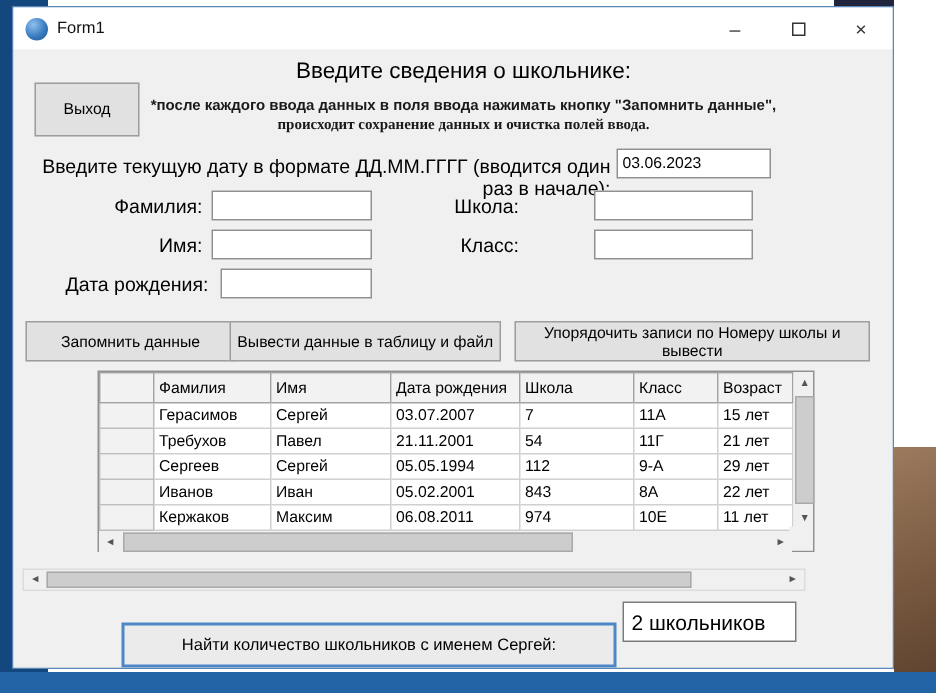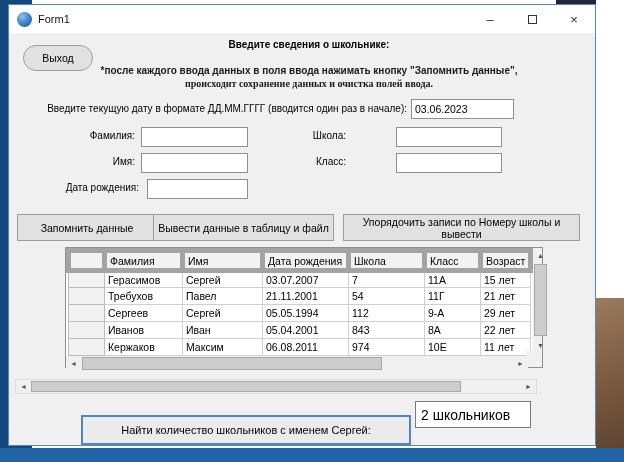--- a/index.html
+++ b/index.html
@@ -28,33 +28,33 @@
     font-size:13px; color:#333; }
   .max-box { width:9px; height:9px; border:1px solid #333; display:inline-block; }
 
   .client { position:absolute; left:0; top:28px; right:0; bottom:0; background:#f0f0f0; }
 
   .btn { position:absolute; background:#e1e1e1; border:1px solid #9d9d9d; font-size:10.5px;
     color:#000; display:flex; align-items:center; justify-content:center; text-align:center;
     font-family:inherit; }
   .tb { position:absolute; background:#fff; border:1px solid #8f8f8f; font-size:10.5px;
     padding:0 3px; color:#000; font-family:inherit; }
-  .lbl { position:absolute; font-size:10px; color:#000; }
+  .lbl { position:absolute; font-size:13px; color:#000; }
 
   .heading { position:absolute; left:100px; top:6px; width:400px; text-align:center;
-    font-size:10px; font-weight:bold; color:#000; }
+    font-size:15px; font-weight:normal; color:#000; }
   .note { position:absolute; left:40px; width:520px; text-align:center; font-size:10px;
     font-weight:600; color:#1a1a1a; }
 
   
   .grid-wrap { position:absolute; left:56px; top:214px; width:478px; height:121px;
     background:#fff; border:1px solid #8f8f8f; }
   .grid-inner { display:flex; }
   table.grid { border-collapse:collapse; table-layout:fixed; width:462px; font-size:10.5px; }
-  table.grid th { height:20px; background:#f2f2f2; border:5px solid #a3a3a3;
+  table.grid th { height:20px; background:#f2f2f2; border:1px solid #a3a3a3;
     font-weight:normal; text-align:left; padding:0 3px; overflow:hidden; white-space:nowrap; }
   table.grid td { height:17px; background:#fff; border:1px solid #d0d0d0; padding:0 3px;
     overflow:hidden; white-space:nowrap; }
   table.grid td.rowhdr { background:#f2f2f2; border-color:#bdbdbd; }
 
   .sb { background:#f0f0f0; position:relative; }
   .sb-v { width:16px; height:105px; }
   .sb-h { width:462px; height:16px; }
   .sb-arrow { position:absolute; font-size:7px; color:#555; width:15px; height:15px;
     display:flex; align-items:center; justify-content:center; }
@@ -92,21 +92,21 @@
       <span class="cap-btn">–</span>
       <span class="cap-btn">
           <span class="max-box"></span>
         </span>
       <span class="cap-btn">×</span>
     </span>
   </div>
 
   <div class="client">
 
-    <button class="btn" style="left:14px; top:12px; width:70px; height:26px;border-radius:13px;">Выход</button>
+    <button class="btn" style="left:14px; top:22px; width:70px; height:36px;">Выход</button>
 
     <div class="heading">Введите сведения о школьнике:</div>
     <div class="note" style="top:32px;">*после каждого ввода данных в поля ввода нажимать кнопку "Запомнить данные",</div>
     <div class="note" style="top:45px;font-family:Liberation Serif, serif;">происходит сохранение данных и очистка полей ввода.</div>
 
     <div class="lbl" style="left:0; top:70px; width:398px; text-align:right;">Введите текущую дату в формате ДД.ММ.ГГГГ (вводится один раз в начале):</div>
     <input class="tb" style="left: 402px; top: 66px; width: 103px; height: 20px;" value="03.06.2023">
 
     <div class="lbl" style="left:20px; top:97px; width:106px; text-align:right;">Фамилия:</div>
     <input class="tb" style="left: 132px; top: 94px; width: 107px; height: 20px;" value="">
@@ -175,21 +175,21 @@
                 <td>Сергей</td>
                 <td>05.05.1994</td>
                 <td>112</td>
                 <td>9-А</td>
                 <td>29 лет</td>
               </tr>
               <tr>
                 <td class="rowhdr"></td>
                 <td>Иванов</td>
                 <td>Иван</td>
-                <td>05.04.2001</td>
+                <td>05.02.2001</td>
                 <td>843</td>
                 <td>8А</td>
                 <td>22 лет</td>
               </tr>
               <tr>
                 <td class="rowhdr"></td>
                 <td>Кержаков</td>
                 <td>Максим</td>
                 <td>06.08.2011</td>
                 <td>974</td>

